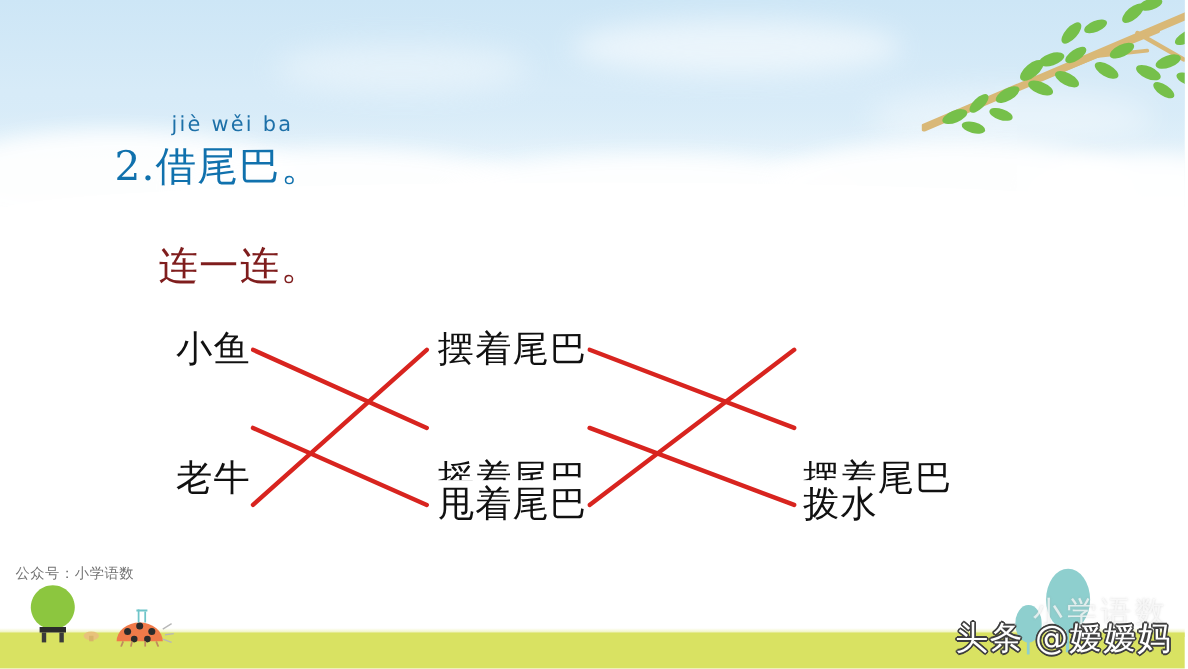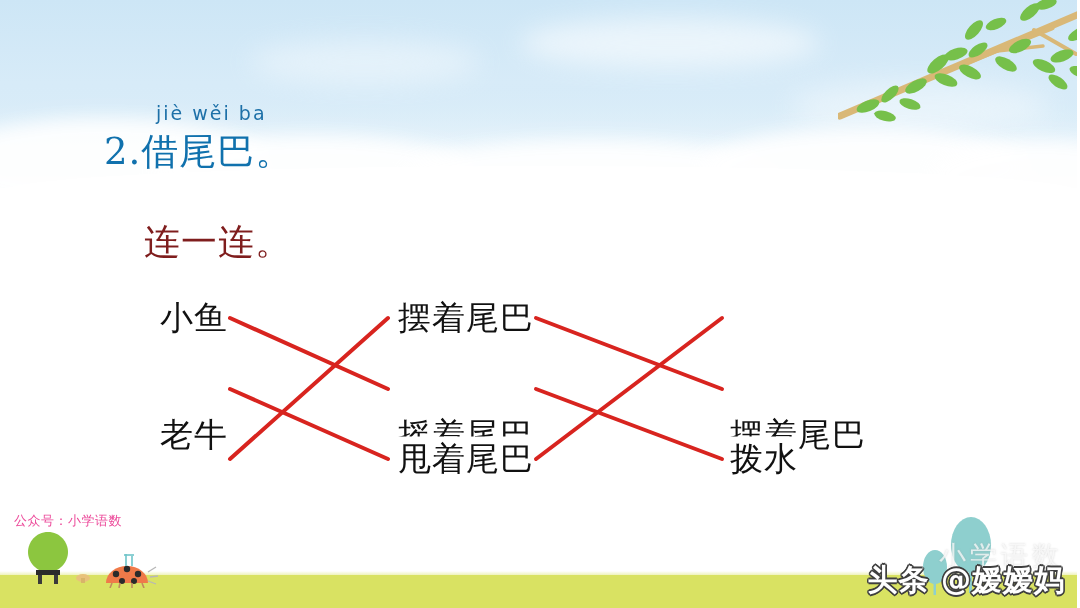--- a/index.html
+++ b/index.html
@@ -155,21 +155,21 @@
     width: 1080px; height: 8px;
     background: linear-gradient(180deg, rgba(217,226,98,0) 0%, rgba(217,226,98,.85) 100%);
   }
 
   
   .wechat-tag {
     position: absolute;
     left: 14px; top: 512px;
     font-family: "DejaVu Serif", "Liberation Serif", serif;
     font-size: 13px;
-    color: #ec4899;
+    color: #737373;
     letter-spacing: .5px;
     z-index: 6;
     white-space: nowrap;
   }
   .decor-left {
     position: absolute;
     left: 14px; top: 528px;
     width: 150px; height: 60px;
     z-index: 5;
   }
@@ -189,21 +189,21 @@
     color: rgba(255,255,255,.72);
     letter-spacing: 4px;
     white-space: nowrap;
     z-index: 7;
     text-shadow: 0 0 2px rgba(160,160,160,.45);
   }
   .wm-main {
     position: absolute;
     right: 12px; top: 560px;
     font-family: "DejaVu Sans", sans-serif;
-    font-weight: bold;
+    font-weight: normal;
     font-size: 30px;
     color: #ffffff;
     letter-spacing: 1px;
     white-space: nowrap;
     z-index: 8;
     text-shadow:
       1.6px 0 0 #3f3f3f, -1.6px 0 0 #3f3f3f,
       0 1.6px 0 #3f3f3f, 0 -1.6px 0 #3f3f3f,
       1.2px 1.2px 0 #3f3f3f, -1.2px -1.2px 0 #3f3f3f,
       1.2px -1.2px 0 #3f3f3f, -1.2px 1.2px 0 #3f3f3f;

